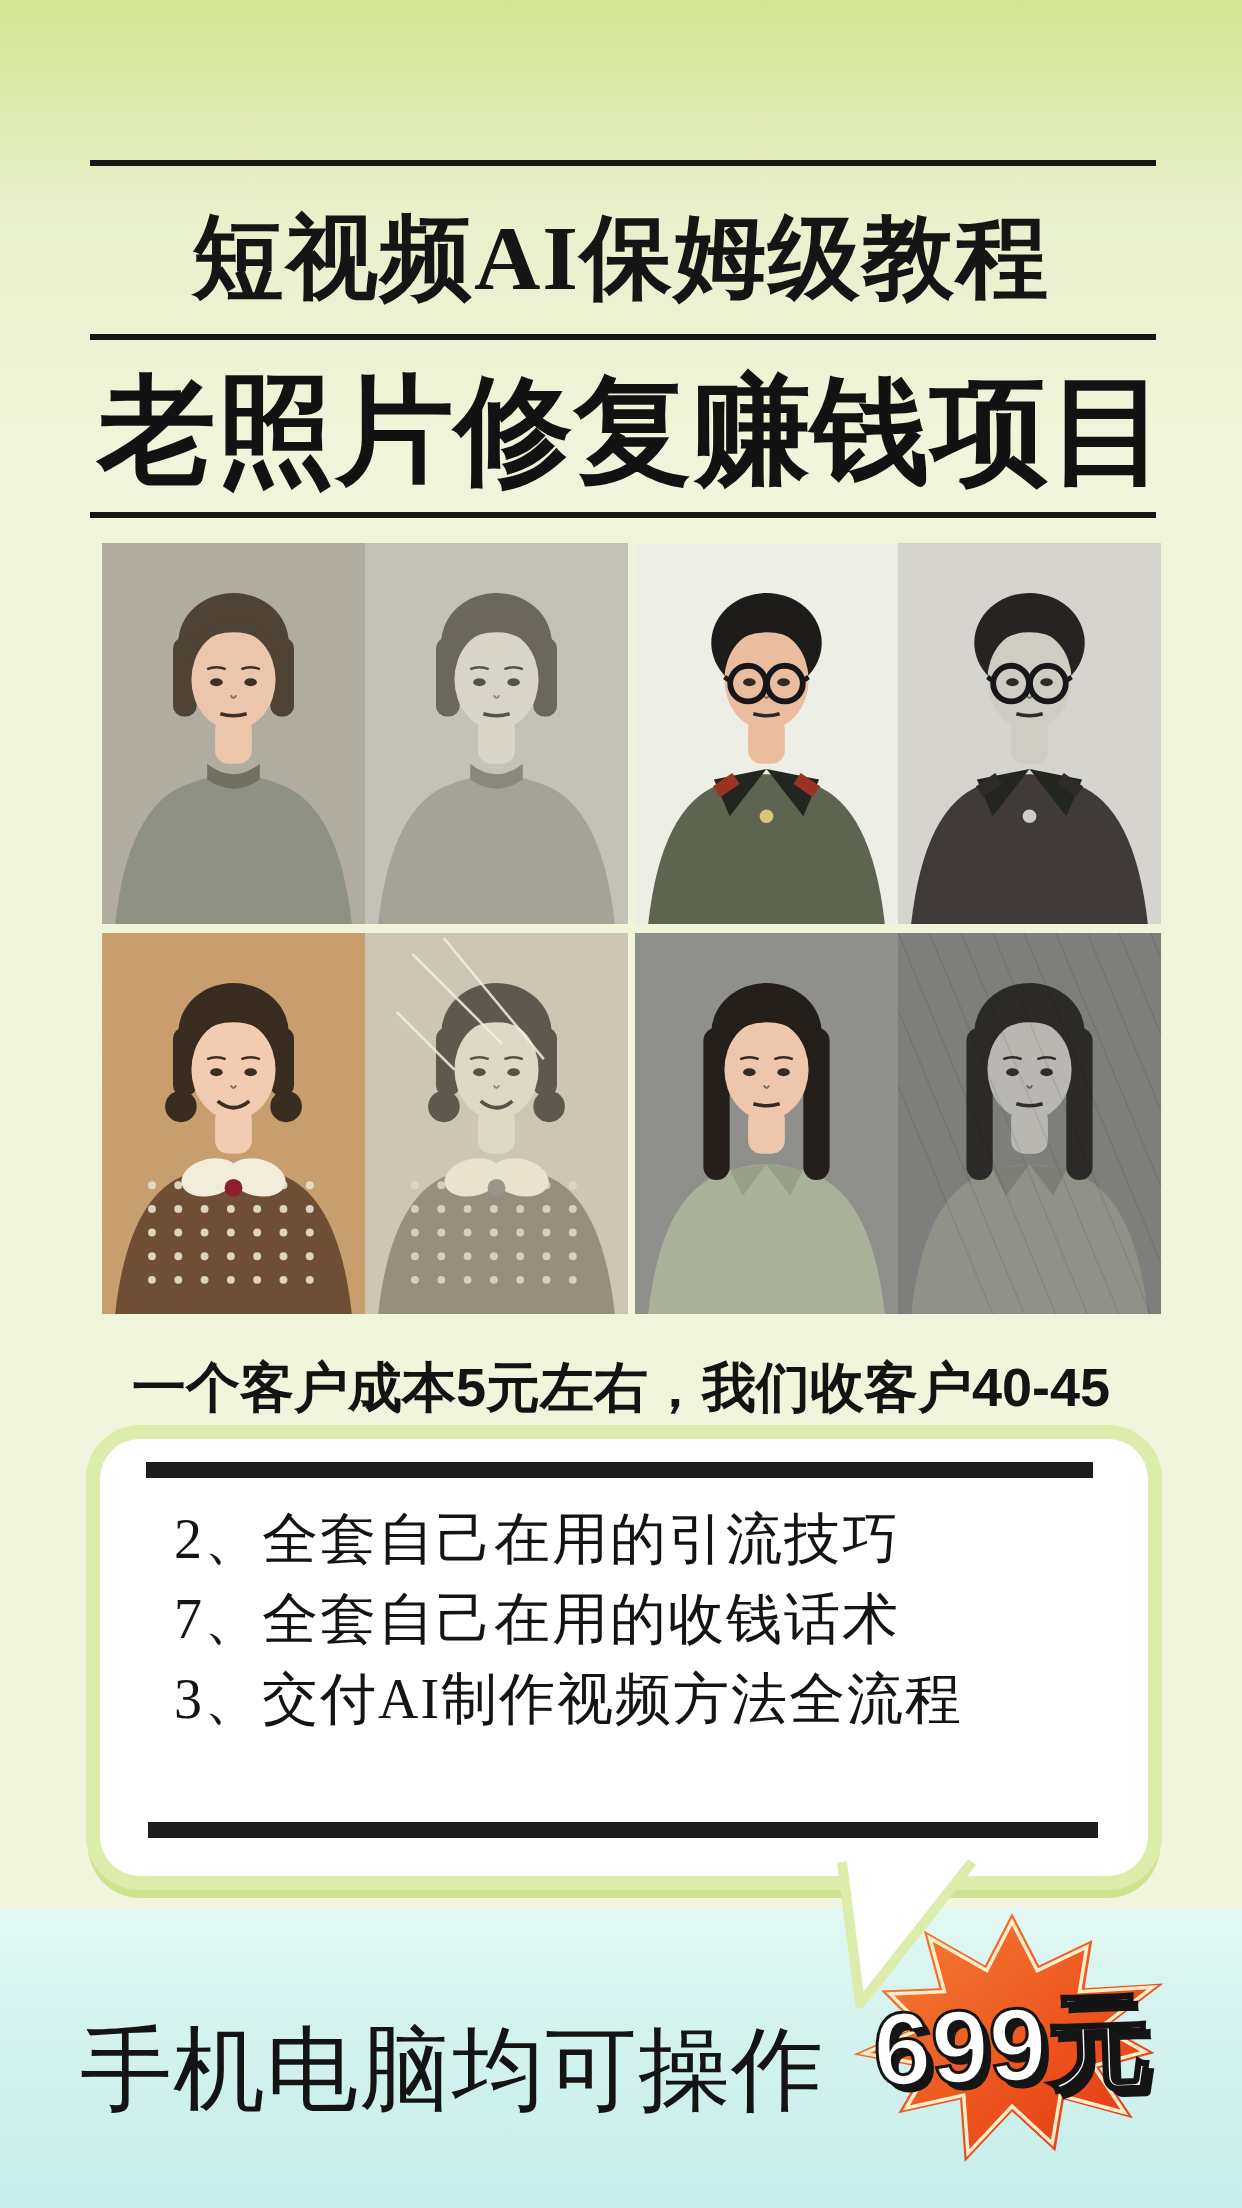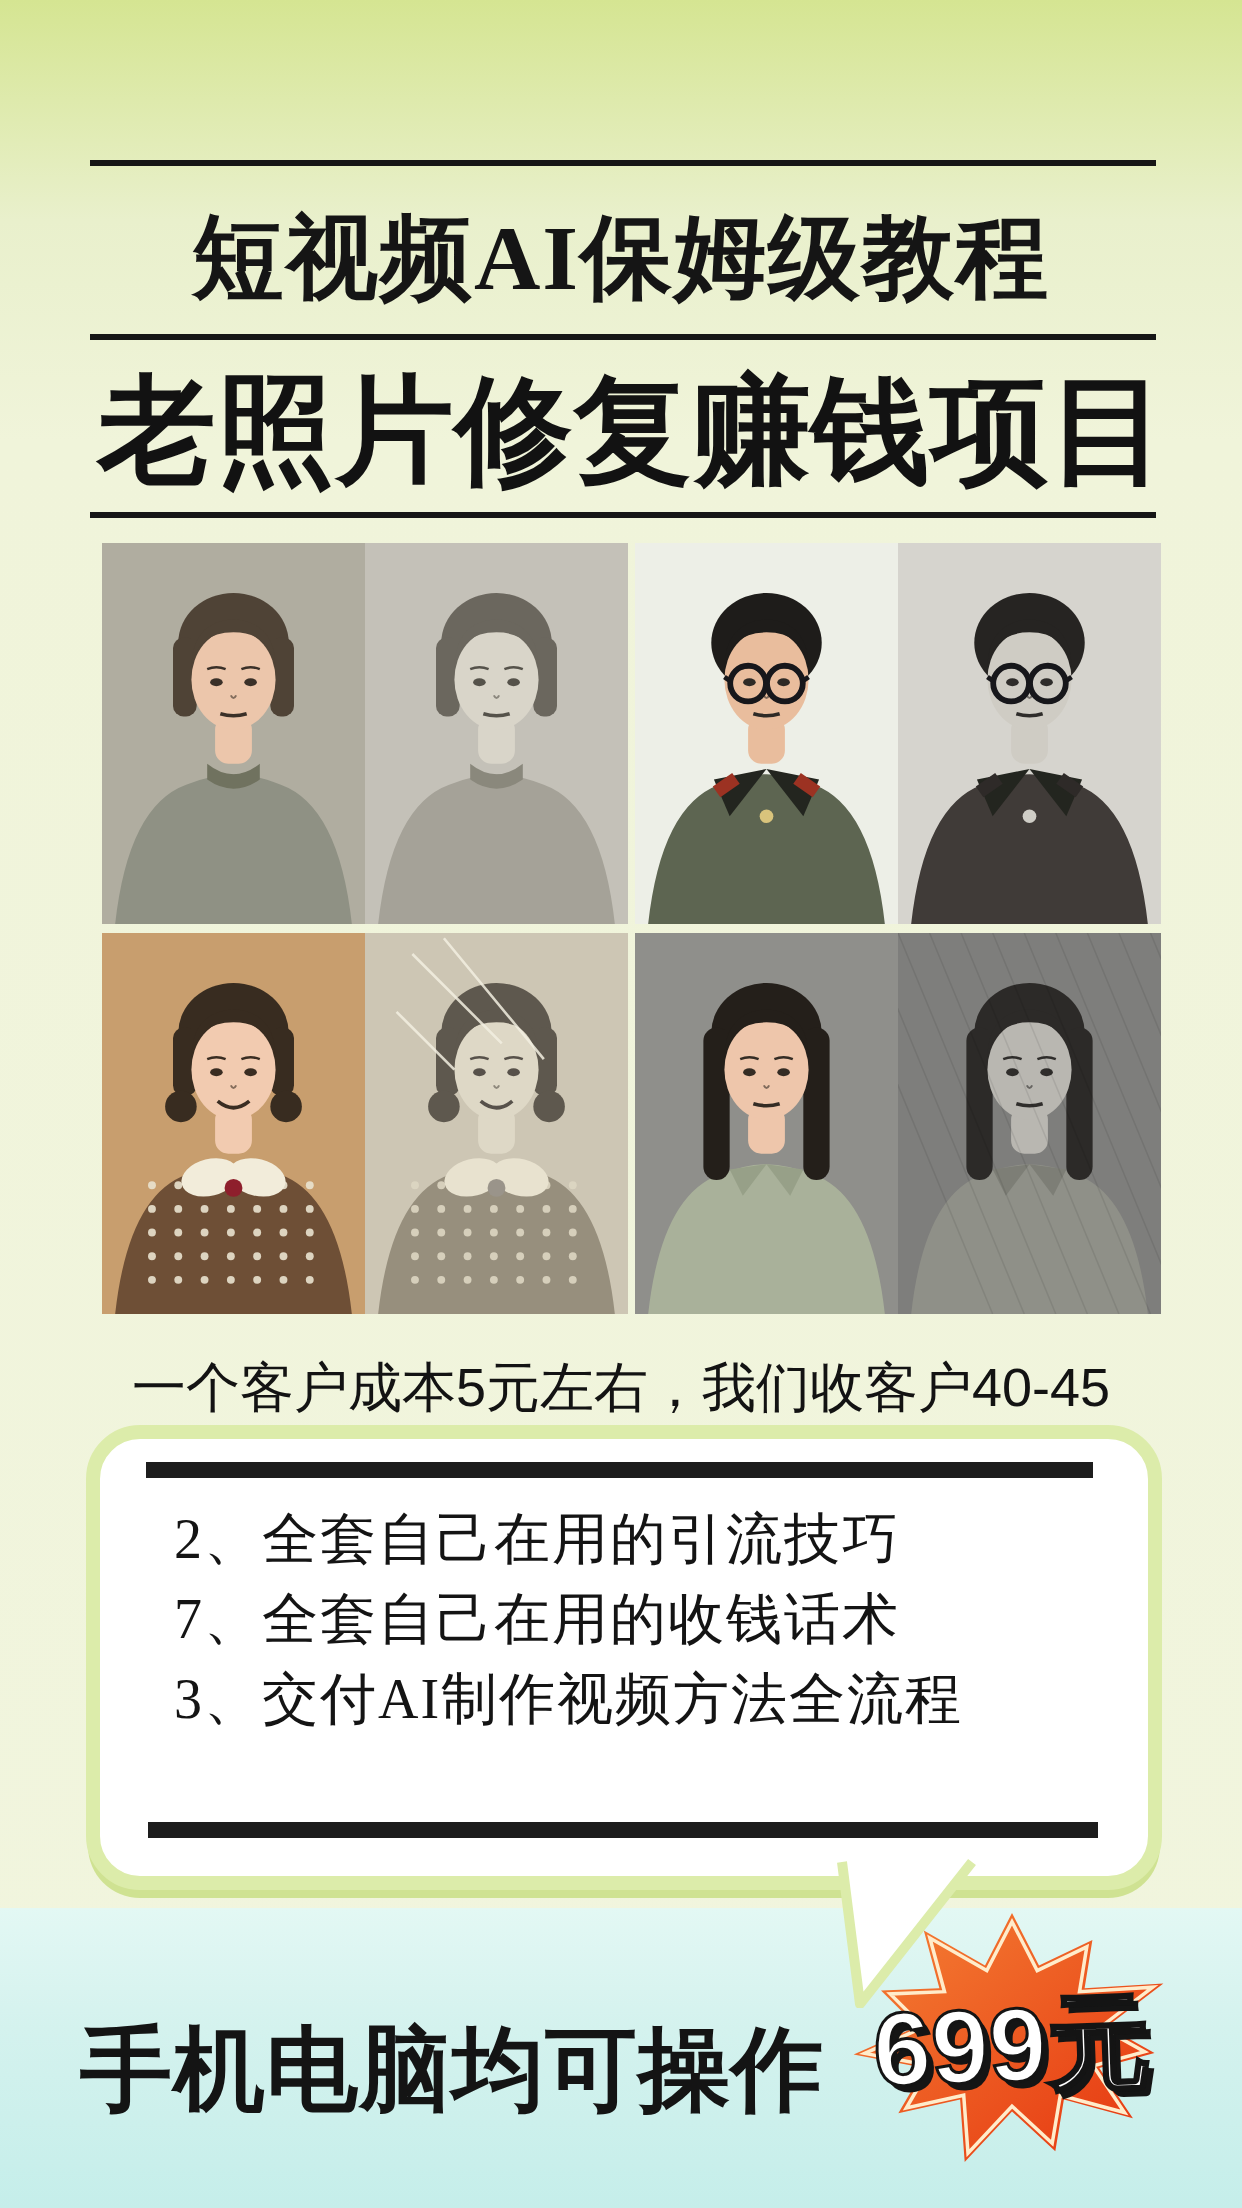--- a/index.html
+++ b/index.html
@@ -26,40 +26,40 @@
     font-family:"Liberation Serif",serif;font-size:118px;font-weight:700;
     color:#121212;letter-spacing:1px;white-space:nowrap;padding-left:12px;
   }
   .photo-grid{position:absolute;left:102px;top:543px;width:1059px;}
   .photo-row{display:flex;height:381px;margin-bottom:9px;}
   .photo-cell{width:263px;height:381px;overflow:hidden;}
   .photo-cell svg{display:block;width:100%;height:100%;}
   .pair-gap{width:7px;height:381px;}
   .caption{
     position:absolute;left:0;top:1352px;width:1242px;text-align:center;
-    font-size:54px;font-weight:normal;color:#131313;letter-spacing:0px;white-space:nowrap;
+    font-size:54px;font-weight:bold;color:#131313;letter-spacing:0px;white-space:nowrap;
   }
   .info-box{
     position:absolute;left:86px;top:1425px;width:1076px;height:465px;
     box-sizing:border-box;background:#ffffff;border:14px solid #dcecaa;
     border-radius:54px;box-shadow:0 10px 0 -2px #cfe292;z-index:3;
   }
   .bar{position:absolute;background:#1d1d1d;height:16px;}
   .bar-top{left:46px;top:23px;width:947px;}
   .bar-bottom{left:48px;top:383px;width:950px;}
   .offer-list{
     position:absolute;left:74px;top:60px;margin:0;padding:0;list-style:none;
     font-family:"Liberation Serif",serif;font-size:56px;color:#141414;
     letter-spacing:2px;
   }
   .offer-list li{height:80px;line-height:80px;white-space:nowrap;}
   .bubble-tail{position:absolute;left:800px;top:1858px;width:200px;height:150px;z-index:4;}
   .footer-text{
     position:absolute;left:80px;top:2008px;width:720px;text-align:right;
-    font-size:92px;font-weight:bold;color:#141414;letter-spacing:1px;white-space:nowrap;
+    font-size:92px;font-weight:normal;color:#141414;letter-spacing:1px;white-space:nowrap;
   }
   .price-badge{position:absolute;left:842px;top:1905px;width:340px;height:270px;z-index:5;}
   .price-badge svg{position:absolute;left:0;top:0;width:340px;height:270px;}
   .price-text{
     position:absolute;left:0;top:72px;width:340px;text-align:center;
     font-size:104px;font-weight:bold;color:#ffffff;transform:rotate(-2deg);
     -webkit-text-stroke:3px #141414;text-shadow:6px 7px 0 #151515;white-space:nowrap;
   }
 </style>
 </head>

